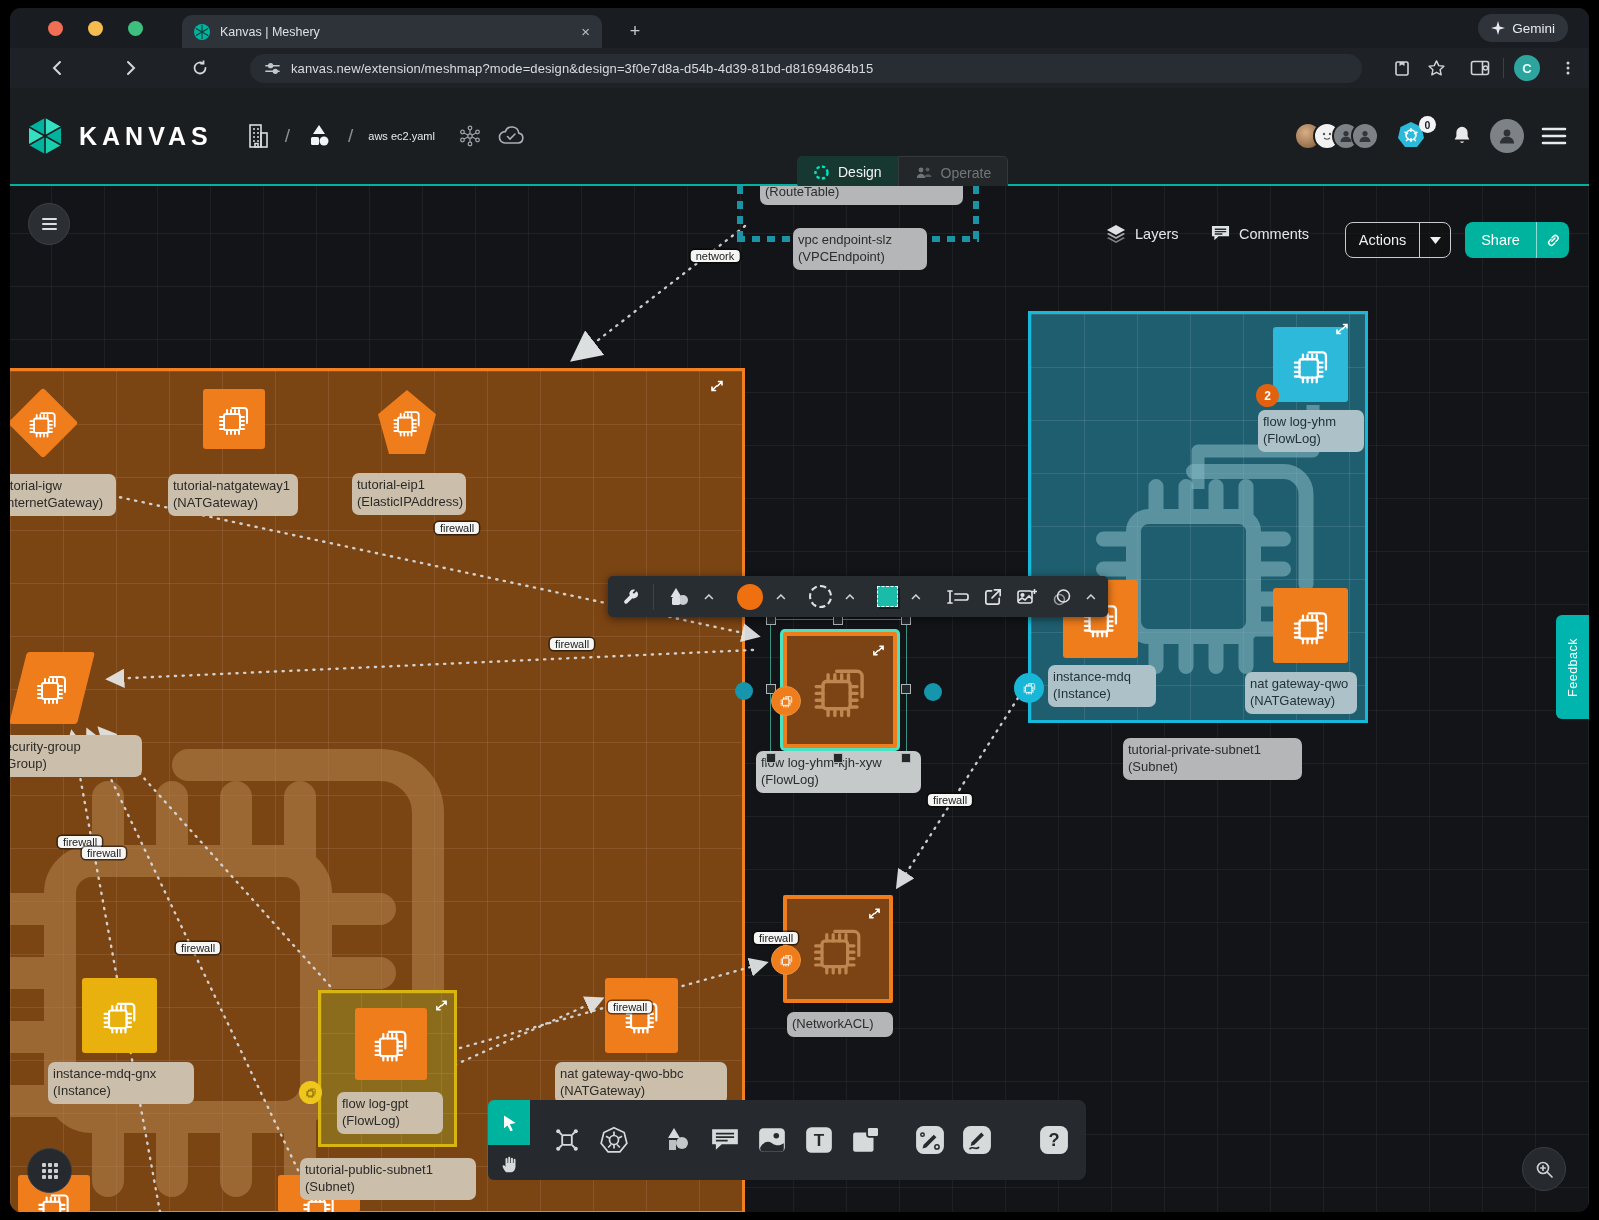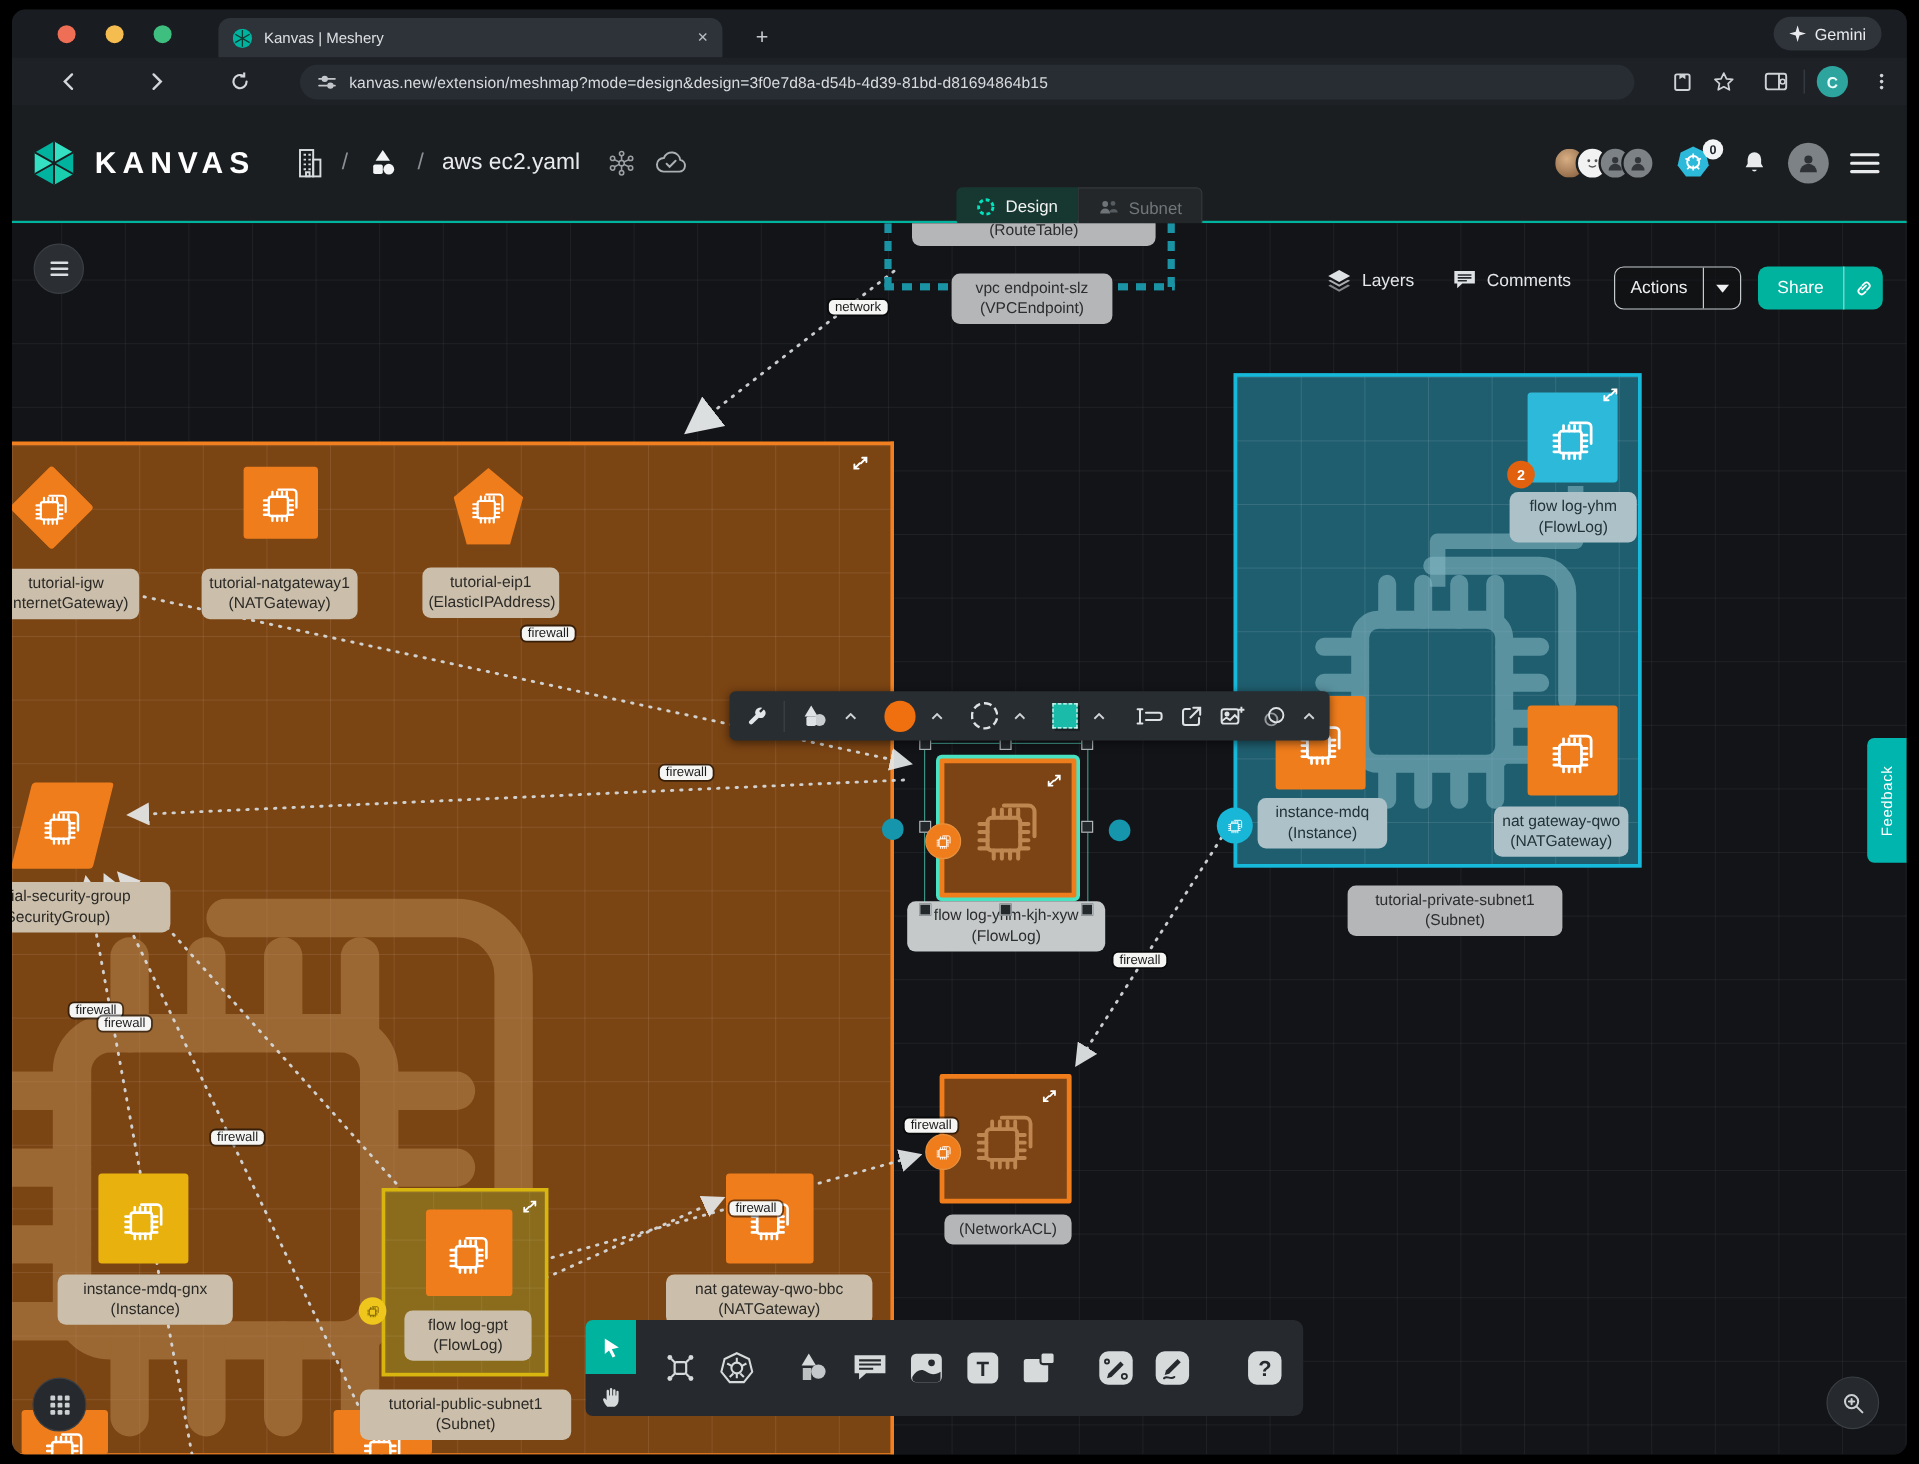--- a/index.html
+++ b/index.html
@@ -18,21 +18,21 @@
   .navbtn{position:absolute;top:8px;width:24px;height:24px;display:flex;align-items:center;justify-content:center;}
   .urlpill{position:absolute;left:240px;top:6px;width:1112px;height:29px;background:#282d34;border-radius:15px;display:flex;align-items:center;padding:0 14px;gap:10px;}
   .urltext{font-size:13px;color:#d8dbde;letter-spacing:.1px;}
   .uicon{position:absolute;top:8px;width:24px;height:24px;display:flex;align-items:center;justify-content:center;}
   .avatarC{position:absolute;left:1504px;top:7px;width:26px;height:26px;border-radius:50%;background:#2ea49e;color:#eafffc;font-size:13px;font-weight:bold;display:flex;align-items:center;justify-content:center;}
   
   .appbar{position:absolute;left:0;top:80px;width:100%;height:98px;background:#1b1e21;border-bottom:2px solid #00B39F;}
   .appleft{position:absolute;left:16px;top:26px;height:44px;display:flex;align-items:center;gap:15px;}
   .brand{font-size:25px;font-weight:800;letter-spacing:5px;color:#fff;}
   .crumbslash{color:#8a9095;font-size:19px;}
-  .filename{font-size:19px;color:#e8eaec;text-align:center;}
+  .filename{font-size:11px;color:#e8eaec;text-align:center;}
   .appright{position:absolute;right:22px;top:26px;height:44px;display:flex;align-items:center;gap:17px;}
   .avstack{display:flex;}
   .av{width:28px;height:28px;border-radius:50%;border:2px solid #1b1e21;margin-left:-9px;display:flex;align-items:center;justify-content:center;}
   .av:first-child{margin-left:0;}
   .k8badge{position:relative;width:38px;height:32px;}
   .zerobubble{position:absolute;right:-2px;top:-4px;width:17px;height:17px;border-radius:50%;background:#f2f4f5;color:#20242a;font-size:10.5px;font-weight:bold;display:flex;align-items:center;justify-content:center;}
   .bigav{width:34px;height:34px;border-radius:50%;background:#7d8286;display:flex;align-items:center;justify-content:center;}
   .toggle{position:absolute;left:787px;top:68px;height:30px;display:flex;}
   .seg{display:flex;align-items:center;gap:8px;padding:16px 16px;font-size:14px;}
   .seg.design{background:#173831;color:#f2f4f4;border-radius:5px 0 0 5px;}
@@ -47,21 +47,21 @@
   .region.teal{left:1018px;top:125px;width:340px;height:412px;background:#1f5e6f;border:3px solid #17b9db;
     background-image:linear-gradient(rgba(255,255,255,.10) 1px,transparent 1px),linear-gradient(90deg,rgba(255,255,255,.10) 1px,transparent 1px);background-size:53px 53px;}
   .wm{position:absolute;pointer-events:none;}
   .group{position:absolute;left:308px;top:804px;width:139px;height:157px;background:#8a6c1c;border:3px solid #d8b50f;
     background-image:linear-gradient(rgba(255,255,255,.08) 1px,transparent 1px),linear-gradient(90deg,rgba(255,255,255,.08) 1px,transparent 1px);background-size:40px 40px;z-index:3;}
   .node{position:absolute;display:flex;align-items:center;justify-content:center;z-index:3;}
   .node.orangeN{background:#f07d1c;border-radius:3px;}
   .node.yellowN{background:#e9b10e;border-radius:3px;}
   .node.cyanN{background:#2cb9da;border-radius:3px;}
   .chipic{color:#fff;}
-  .nlabel{position:absolute;z-index:5;font-size:13px;line-height:1.3;text-align:center;border-radius:7px;padding:4px 5px;color:#2c2a26;}
+  .nlabel{position:absolute;z-index:5;font-size:13px;line-height:1.3;text-align:left;border-radius:7px;padding:4px 5px;color:#2c2a26;}
   .tan{background:#cbbfac;}
   .gray{background:#b4b6b7;color:#2b2d2e;}
   .lgray{background:#c6c9ca;color:#2b2d2e;}
   .tealp{background:#adc2c8;color:#233238;}
   .epill{position:absolute;z-index:6;transform:translate(-50%,-50%);background:#f5f5f4;color:#1c1c1c;font-size:11px;padding:0 5px;border-radius:4px;box-shadow:0 0 0 1.5px rgba(0,0,0,.55);white-space:nowrap;margin-left:12px;}
   .badge{position:absolute;border-radius:50%;display:flex;align-items:center;justify-content:center;z-index:6;}
   .expand{position:absolute;z-index:6;}
   .ctrlrow{position:absolute;z-index:12;display:flex;align-items:center;gap:8px;color:#e4e7e9;font-size:14.5px;}
   .btn-actions{position:absolute;left:1335px;top:36px;width:106px;height:36px;border:1.5px solid #c6cbce;border-radius:8px;display:flex;align-items:center;z-index:12;color:#eef0f1;font-size:14.5px;background:rgba(15,16,19,.55);}
   .btn-share{position:absolute;left:1455px;top:36px;width:104px;height:36px;background:#00B39F;border-radius:8px;display:flex;align-items:center;z-index:12;color:#fff;font-size:14.5px;}
@@ -282,21 +282,21 @@
           </svg>
         <span>Design</span>
       </div>
       <div class="seg operate">
         <svg width="18" height="16" viewBox="0 0 18 16">
             <circle cx="6" cy="5" r="2.4" fill="#6e7478"></circle>
             <path d="M1.8 13a4.2 4.2 0 0 1 8.4 0z" fill="#6e7478"></path>
             <circle cx="12.5" cy="4.5" r="2" fill="#565b5f"></circle>
             <path d="M9.5 12a3.6 3.6 0 0 1 7 0z" fill="#565b5f"></path>
           </svg>
-        <span>Subnet</span>
+        <span>Operate</span>
       </div>
     </div>
   </div>
 
   <div class="canvas">
 
     <div class="region orange">
       <svg class="wm" style="left:-70px;top:250px;width:560px;height:640px;color:#bc8a52;opacity:.5" viewBox="0 0 34 40">
           <use href="#chip"></use>
         </svg>

